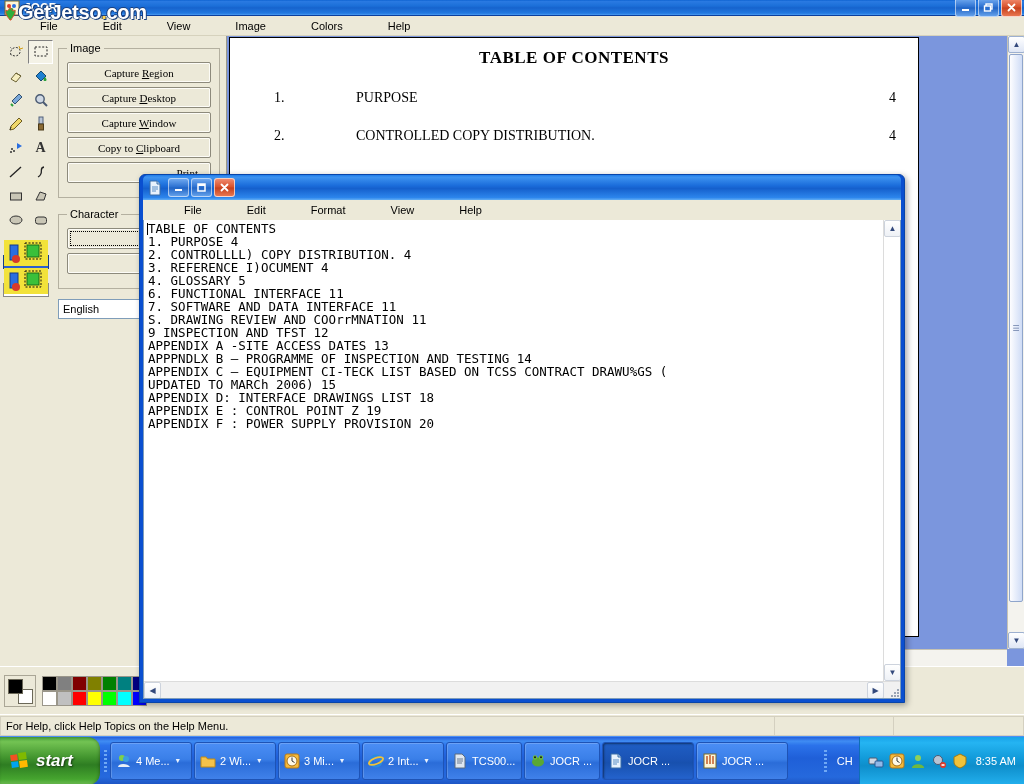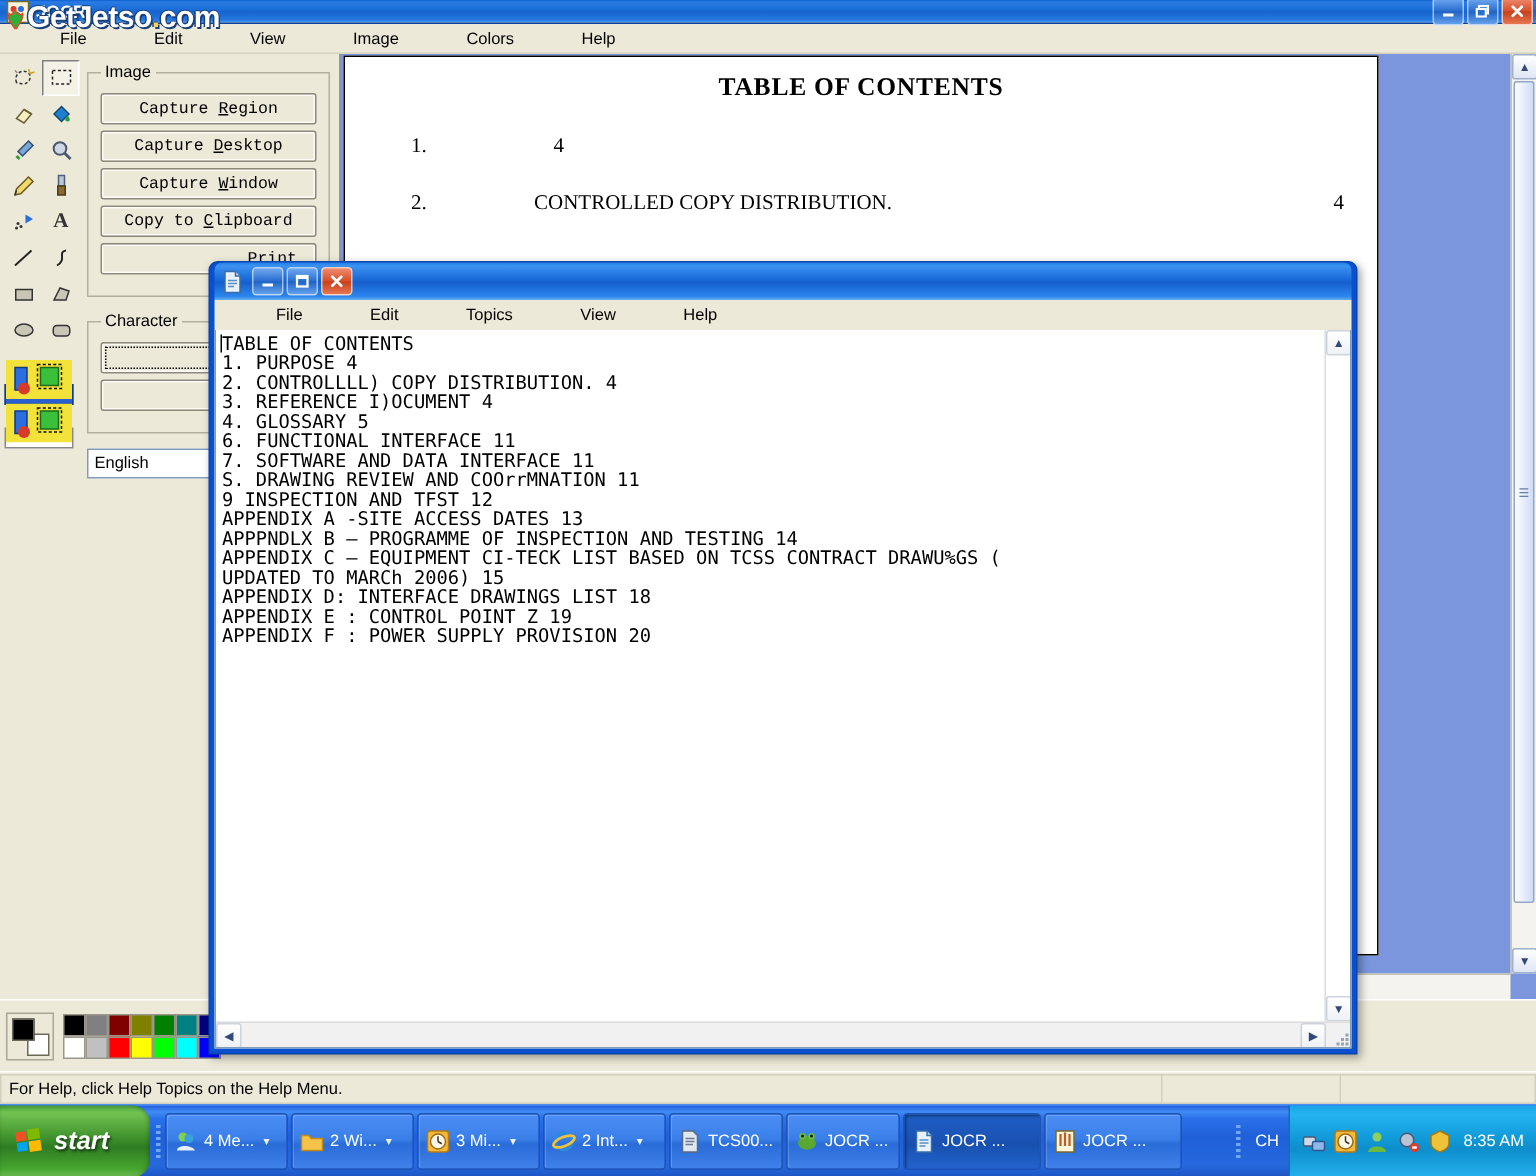--- a/index.html
+++ b/index.html
@@ -116,21 +116,21 @@
   }
   fieldset.grp {
     border: 1px solid #b4b0a0;
     border-top-color:#b4b0a0;
     margin: 0 0 10px 0; padding: 8px 8px 10px 8px;
     background: transparent;
   }
   fieldset.grp legend { font-size: 11px; padding: 0 3px; color:#000; }
   .xp-btn {
     display: block; width: 100%; height: 21px; margin-bottom: 4px;
-    font-family: Liberation Mono, monospace; font-size: 11px;
+    font-family: Liberation Serif, serif; font-size: 11px;
     background: #ece9d8;
     border: 1px solid #8d8a7c;
     border-radius: 2px;
     color: #000; text-align:center; line-height:18px;
     box-shadow: inset 0 0 0 1px #fdfcf7;
   }
   .xp-btn u { text-decoration: underline; }
   .xp-btn.focused {
     outline: 1px dotted #000; outline-offset: -4px;
   }
@@ -524,20 +524,21 @@
       <div class="xp-combo">
         <span>English</span>
       </div>
     </div>
 
     <div id="canvas-area">
       <div id="scan-image">
         <div class="scan-title">TABLE OF CONTENTS</div>
         <div class="scan-row">
           <span class="scan-num">1.</span>
+          <span class="scan-label">PURPOSE</span>
           <span class="scan-page">4</span>
         </div>
         <div class="scan-row">
           <span class="scan-num">2.</span>
           <span class="scan-label">CONTROLLED COPY DISTRIBUTION.</span>
           <span class="scan-page">4</span>
         </div>
       </div>
 
       <div class="vscroll">
@@ -607,21 +608,21 @@
         <svg class="tb-glyph" width="11" height="11" viewBox="0 0 11 11">
             <path d="M2.5 2.5 L8.5 8.5 M8.5 2.5 L2.5 8.5" stroke="#fff" stroke-width="1.8" stroke-linecap="round"></path>
           </svg>
       </span>
     </span>
   </div>
 
   <div class="np-menubar">
     <span class="menu-item">File</span>
     <span class="menu-item">Edit</span>
-    <span class="menu-item">Topics</span>
+    <span class="menu-item">Format</span>
     <span class="menu-item">View</span>
     <span class="menu-item">Help</span>
   </div>
 
   <div class="np-client">
     <div id="np-text">TABLE OF CONTENTS
 1. PURPOSE 4
 2. CONTROLLLL) COPY DISTRIBUTION. 4
 3. REFERENCE I)OCUMENT 4
 4. GLOSSARY 5

